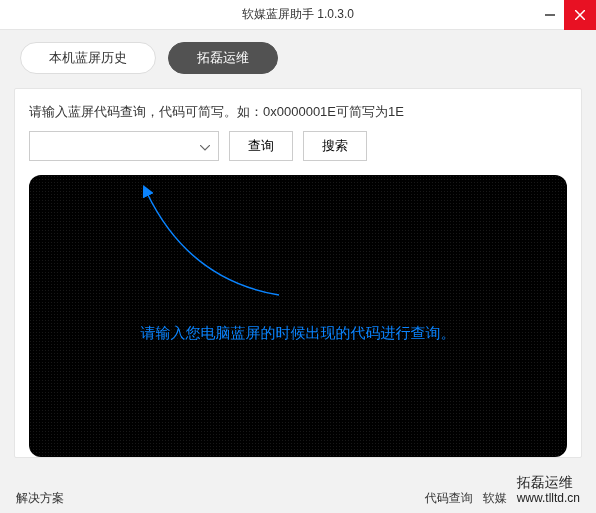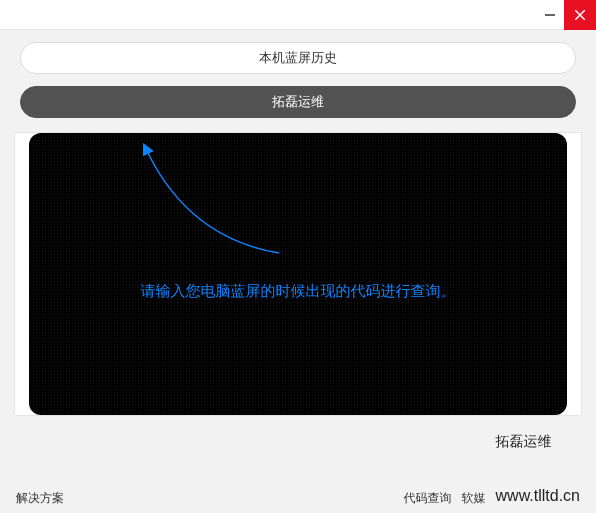--- a/index.html
+++ b/index.html
@@ -5,47 +5,48 @@
 * { margin: 0; padding: 0; box-sizing: border-box; font-family: "Microsoft YaHei", sans-serif; }
 body { width: 596px; height: 513px; background: #f2f2f2; overflow: hidden; position: relative; }
 
 .titlebar { height: 30px; background: #fff; display: flex; align-items: center; position: relative; border-bottom: 1px solid #e5e5e5; }
 .titlebar-title { position: absolute; left: 50%; transform: translateX(-50%); font-size: 12px; color: #333; }
 .titlebar-controls { position: absolute; right: 0; top: 0; display: flex; }
 .titlebar-btn { width: 28px; height: 30px; display: flex; align-items: center; justify-content: center; cursor: pointer; }
 .min-btn { color: #333; }
 .close-btn { background: #e81123; color: #fff; width: 32px; }
 
-.tabs { padding: 12px 20px 14px; background: #f2f2f2; display: flex; gap: 12px; flex-direction: column; }
+.tabs { padding: 12px 20px 14px; background: #f2f2f2; display: flex; gap: 12px; }
 .tab { height: 32px; padding: 0 28px; border-radius: 16px; font-size: 13px; display: flex; align-items: center; justify-content: center; cursor: pointer; background: #fff; color: #333; border: 1px solid #ddd; }
 .tab.active { background: #525252; color: #fff; border-color: #525252; }
 
 .panel { margin: 0 14px 10px; background: #fff; border: 1px solid #e5e5e5; border-radius: 2px; }
 .panel-inner { padding: 14px 14px 14px; }
 .hint { font-size: 13px; color: #333; margin-bottom: 10px; }
 .controls-row { display: flex; gap: 10px; }
 .combo { position: relative; width: 190px; height: 30px; border: 1px solid #ccc; background: #fff; display: flex; align-items: center; padding: 0 8px; cursor: pointer; }
 .combo .arrow { position: absolute; right: 8px; top: 50%; transform: translateY(-50%); }
 .btn { height: 30px; padding: 0 18px; border: 1px solid #ccc; background: #fff; font-size: 13px; cursor: pointer; display: flex; align-items: center; }
 
 .result { margin: 0 14px; height: 282px; background: #000; border-radius: 12px; position: relative; background-image: radial-gradient(rgba(40,40,40,0.6) 0.5px, transparent 0.5px); background-size: 3px 3px; overflow: hidden; }
 .result-msg { position: absolute; left: 50%; top: 56%; transform: translate(-50%, -50%); color: #0a84ff; font-size: 15px; white-space: nowrap; }
 .arrow-svg { position: absolute; left: 100px; top: 0; width: 190px; height: 150px; pointer-events: none; }
 
 .footer { position: absolute; bottom: 6px; left: 0; right: 0; padding: 0 16px; display: flex; justify-content: space-between; align-items: flex-end; font-size: 12px; color: #333; }
 .footer-left { cursor: pointer; }
 .footer-right { display: flex; gap: 10px; align-items: flex-end; }
 .watermark { text-align: left; line-height: 1.3; color: #222; }
 .watermark .wm-title { font-size: 14px; font-weight: 500; }
-.watermark .wm-url { font-size: 16px; margin-top: 36px; }
+.watermark .wm-url { font-size: 12px; }
 </style>
 </head>
 <body>
 
 <div class="titlebar">
+  <div class="titlebar-title">软媒蓝屏助手 1.0.3.0</div>
   <div class="titlebar-controls">
     <div class="titlebar-btn min-btn">
       <svg width="10" height="10">
           <line x1="0" y1="5" x2="10" y2="5" stroke="#333" stroke-width="1.5"></line>
         </svg>
     </div>
     <div class="titlebar-btn close-btn">
       <svg width="10" height="10">
           <line x1="0" y1="0" x2="10" y2="10" stroke="#fff" stroke-width="1.5"></line>
           <line x1="10" y1="0" x2="0" y2="10" stroke="#fff" stroke-width="1.5"></line>
@@ -53,20 +54,35 @@
     </div>
   </div>
 </div>
 
 <div class="tabs">
   <div class="tab">本机蓝屏历史</div>
   <div class="tab active">拓磊运维</div>
 </div>
 
 <div class="panel">
+  <div class="panel-inner">
+    <div class="hint">请输入蓝屏代码查询，代码可简写。如：0x0000001E可简写为1E</div>
+    <div class="controls-row">
+      <div class="combo">
+        <span></span>
+        <span class="arrow">
+          <svg width="10" height="6">
+              <path d="M0 0 L5 5 L10 0" fill="none" stroke="#666" stroke-width="1.2"></path>
+            </svg>
+        </span>
+      </div>
+      <div class="btn">查询</div>
+      <div class="btn">搜索</div>
+    </div>
+  </div>
 
   <div class="result">
     <svg class="arrow-svg" viewBox="0 0 190 150">
       <defs>
         <marker id="arrhead" markerWidth="8" markerHeight="8" refX="2" refY="4" orient="auto">
           <path d="M0,0 L8,4 L0,8 Z" fill="#0a84ff"></path>
         </marker>
       </defs>
       <path d="M150,120 Q60,105 18,18" fill="none" stroke="#0a84ff" stroke-width="1.5" marker-end="url(#arrhead)"></path>
     </svg>

